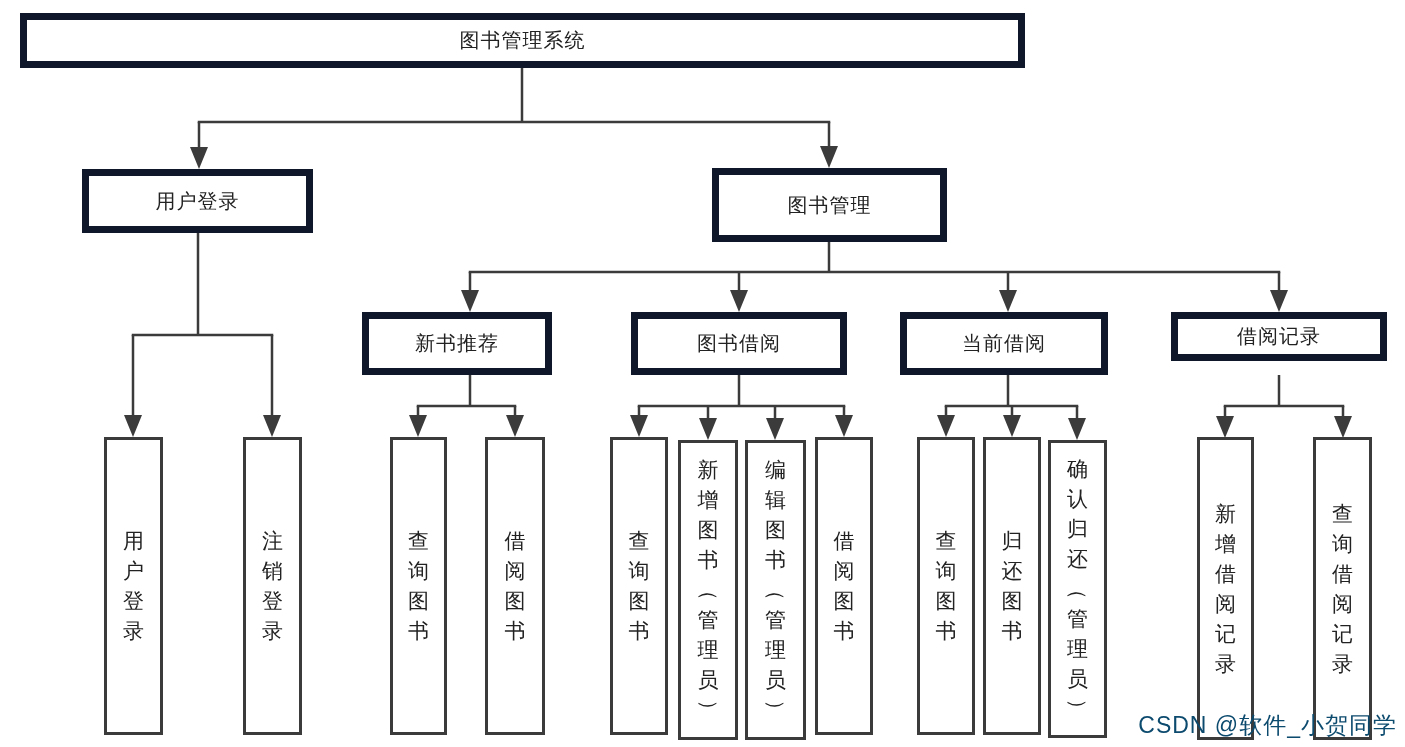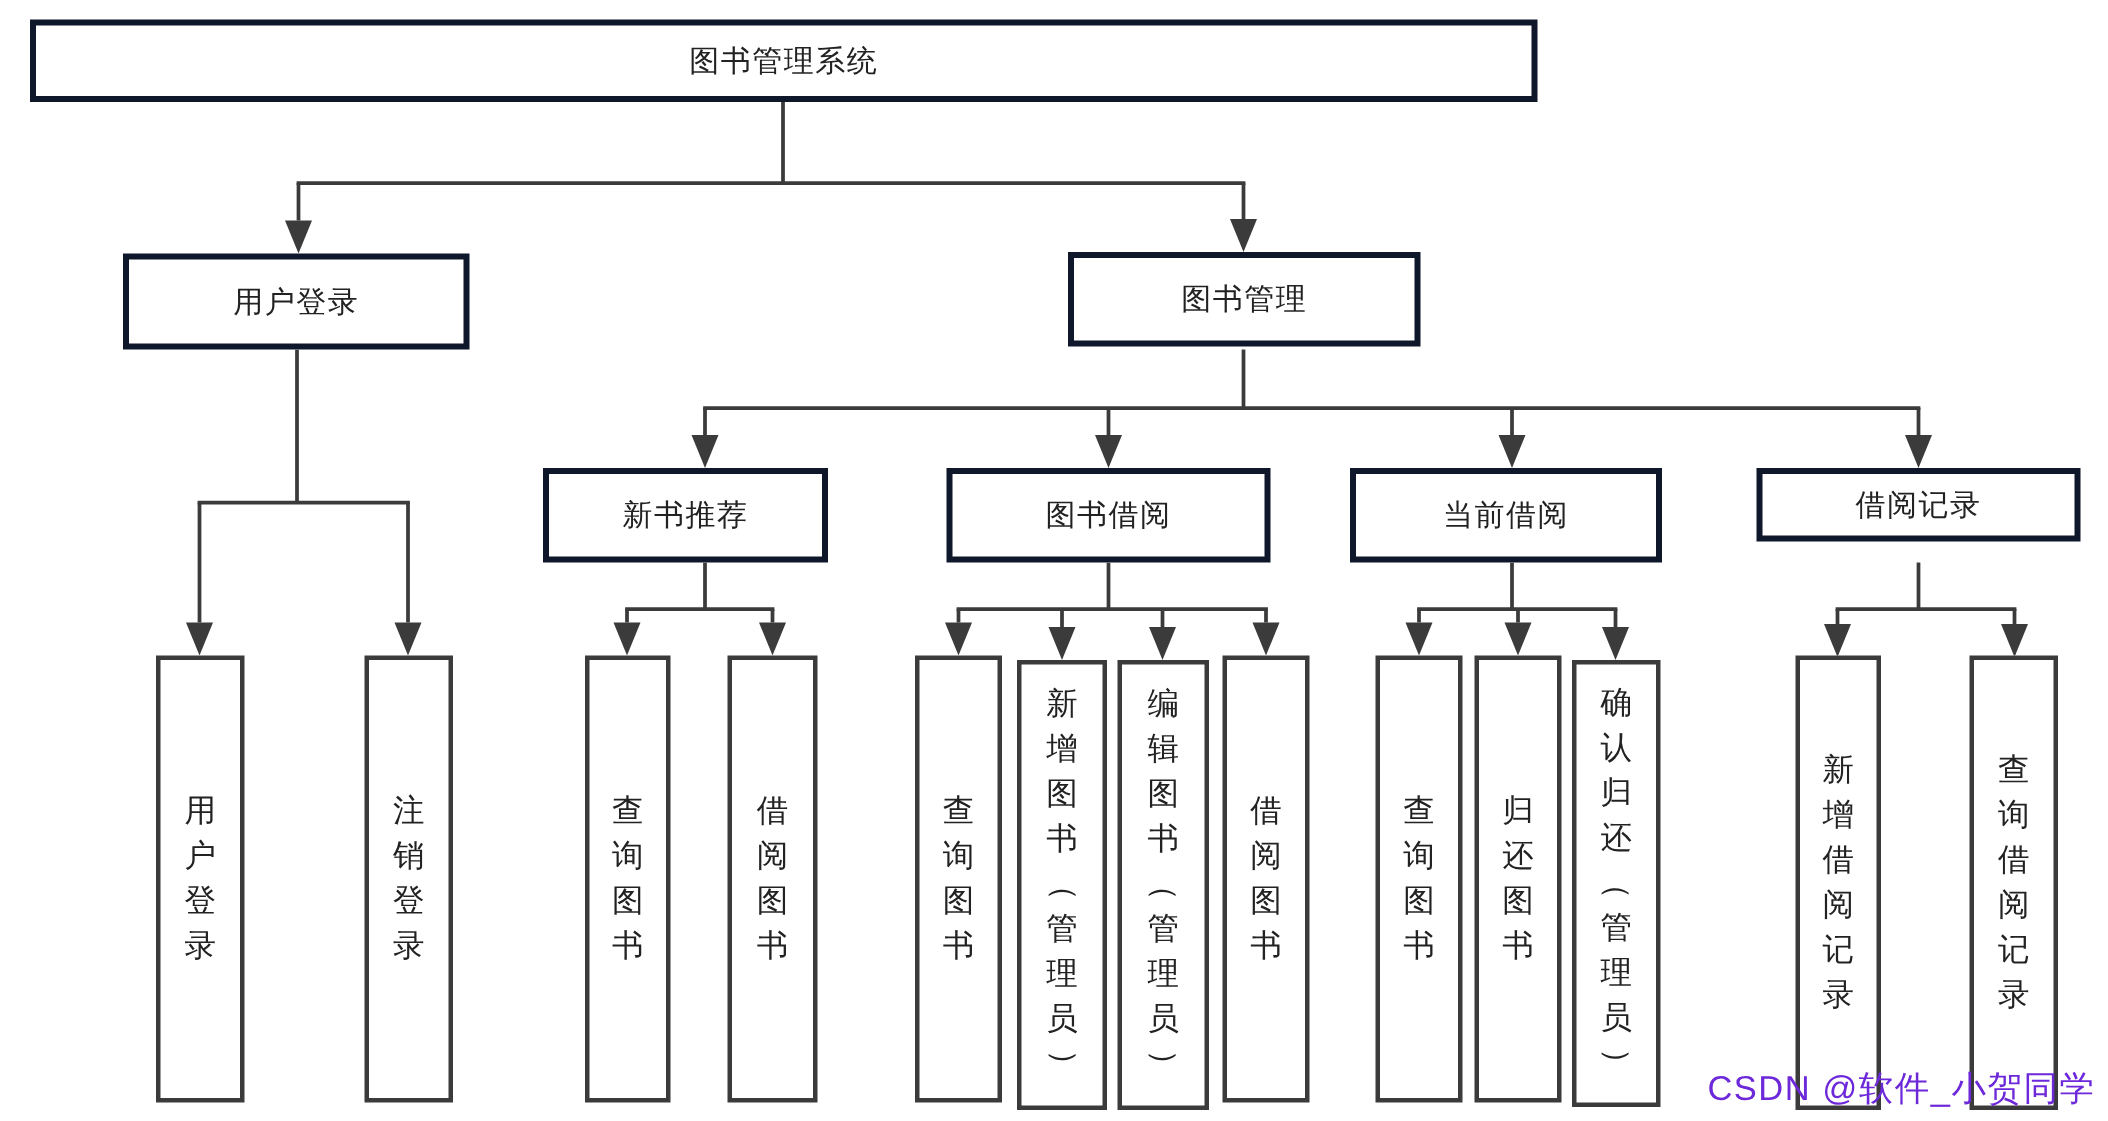--- a/index.html
+++ b/index.html
@@ -3,34 +3,34 @@
 <meta charset="utf-8">
 <style>
   html,body{margin:0;padding:0;}
   body{
     width:1405px;height:747px;position:relative;background:#ffffff;
     font-family:"Liberation Sans","DejaVu Sans",sans-serif;color:#222222;
     overflow:hidden;
   }
   #connectors{position:absolute;left:0;top:0;z-index:0;}
   .box{
-    position:absolute;box-sizing:border-box;border:4px solid #0f172a;background:#ffffff;
+    position:absolute;box-sizing:border-box;border:7px solid #0f172a;background:#ffffff;
     display:flex;align-items:center;justify-content:center;z-index:1;
   }
   .box .hlabel{font-size:20px;letter-spacing:1px;color:#222222;white-space:nowrap;}
   .vbox{
     position:absolute;box-sizing:border-box;border:3px solid #3b3b3b;background:#ffffff;
     display:flex;align-items:center;justify-content:center;z-index:1;
   }
   .vtext{display:flex;flex-direction:column;align-items:center;justify-content:center;}
   .vtext .ch{display:block;height:30px;line-height:30px;font-size:21px;text-align:center;color:#222222;}
   .vtext .ch.rot{transform:rotate(90deg);}
   .watermark{
     position:absolute;right:8px;bottom:6px;z-index:5;
-    font-size:23px;color:#6d28d9;white-space:nowrap;letter-spacing:1px;
+    font-size:23px;color:#0c4a6e;white-space:nowrap;letter-spacing:1px;
   }
 </style>
 </head>
 <body>
 
 <svg id="connectors" width="1405" height="747" viewBox="0 0 1405 747">
   <g stroke="#3b3b3b" stroke-width="2.5" fill="none">
 
     <path d="M522 68 V122"></path>
     <path d="M197.75 122 H830.25"></path>
@@ -95,21 +95,21 @@
   </g>
 </svg>
 
 <div class="box" style="left:20px;top:13px;width:1005px;height:55px;">
   <span class="hlabel">图书管理系统</span>
 </div>
 
 <div class="box" style="left:82px;top:169px;width:231px;height:64px;">
   <span class="hlabel">用户登录</span>
 </div>
-<div class="box" style="left:712px;top:168px;width:235px;height:63px;justify-content:center;">
+<div class="box" style="left:712px;top:168px;width:235px;height:74px;justify-content:center;">
   <span class="hlabel">图书管理</span>
 </div>
 
 <div class="box" style="left:362px;top:312px;width:190px;height:63px;">
   <span class="hlabel">新书推荐</span>
 </div>
 <div class="box" style="left:631px;top:312px;width:216px;height:63px;font-family:Liberation Mono, monospace;">
   <span class="hlabel">图书借阅</span>
 </div>
 <div class="box" style="left:900px;top:312px;width:208px;height:63px;">

